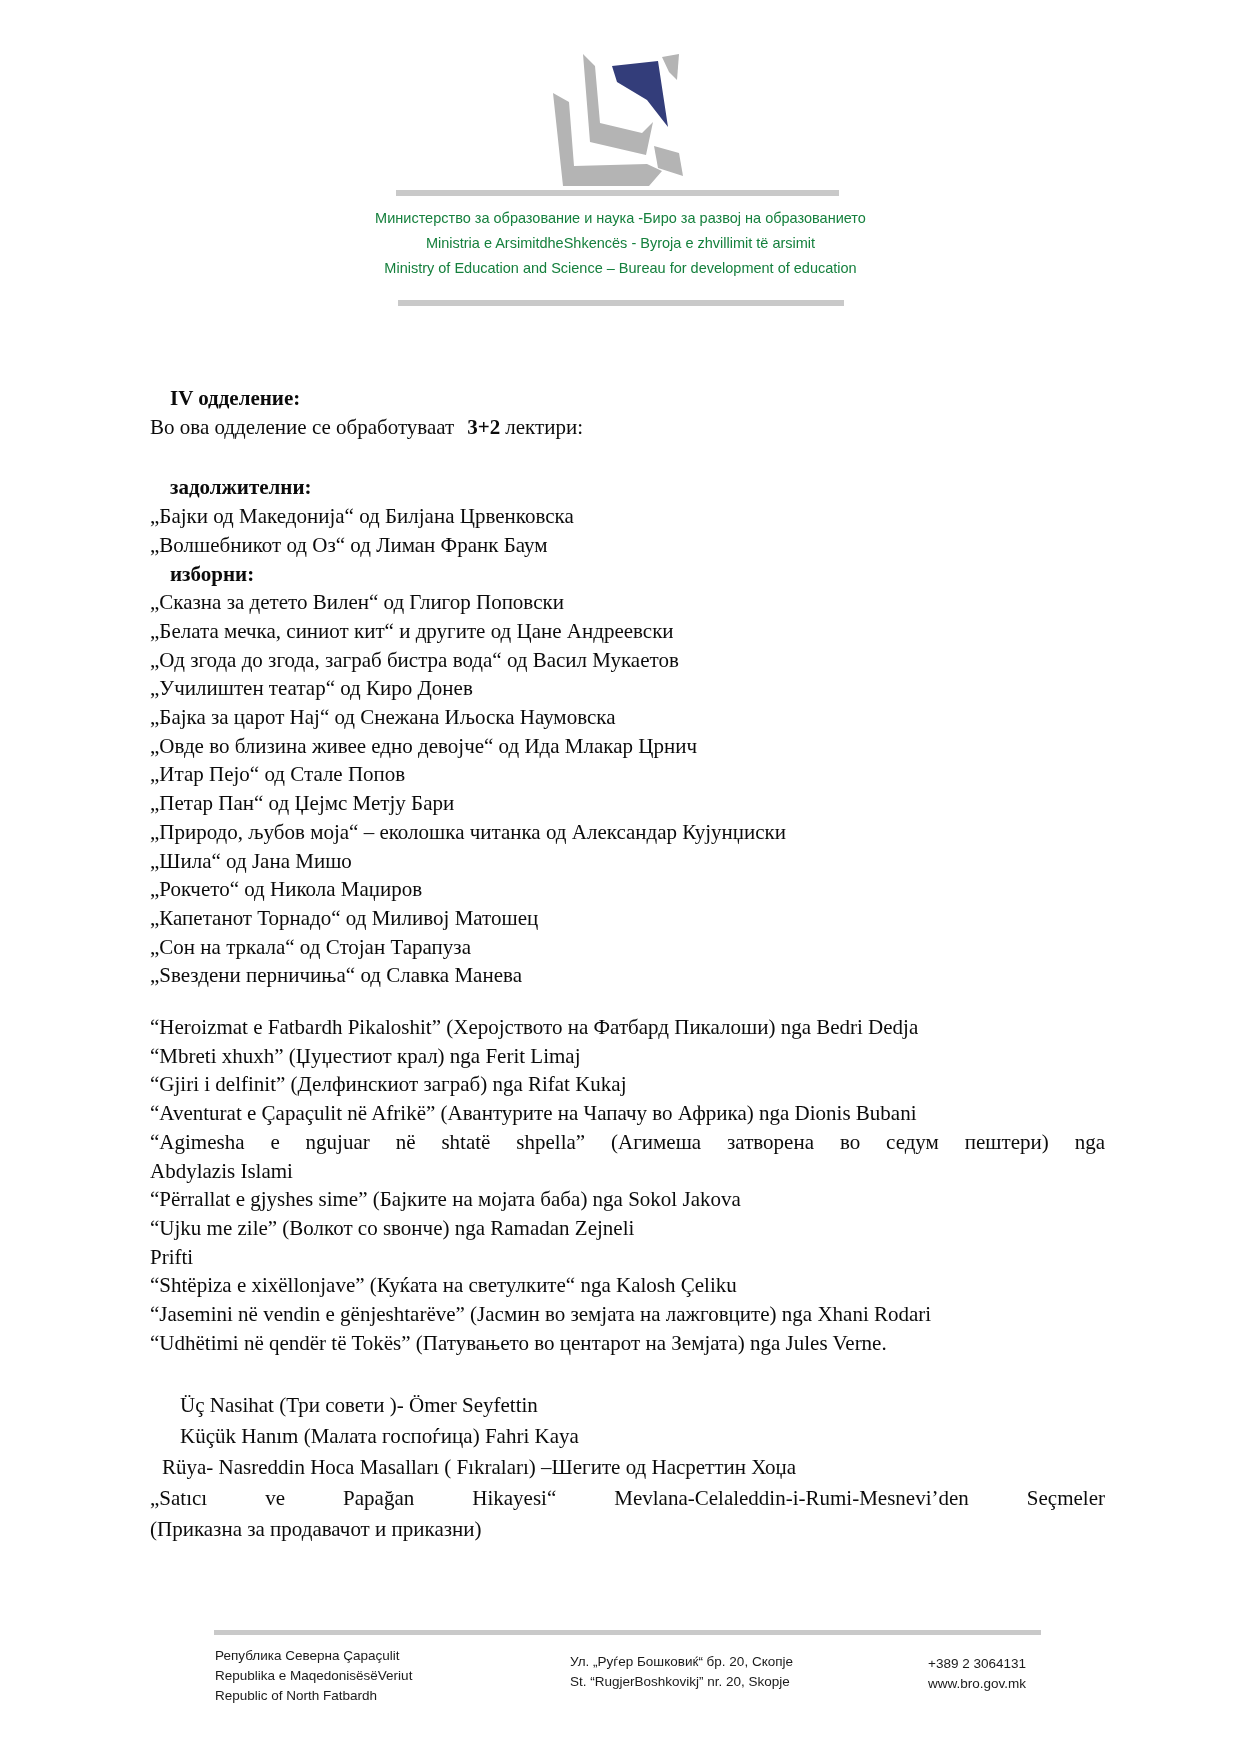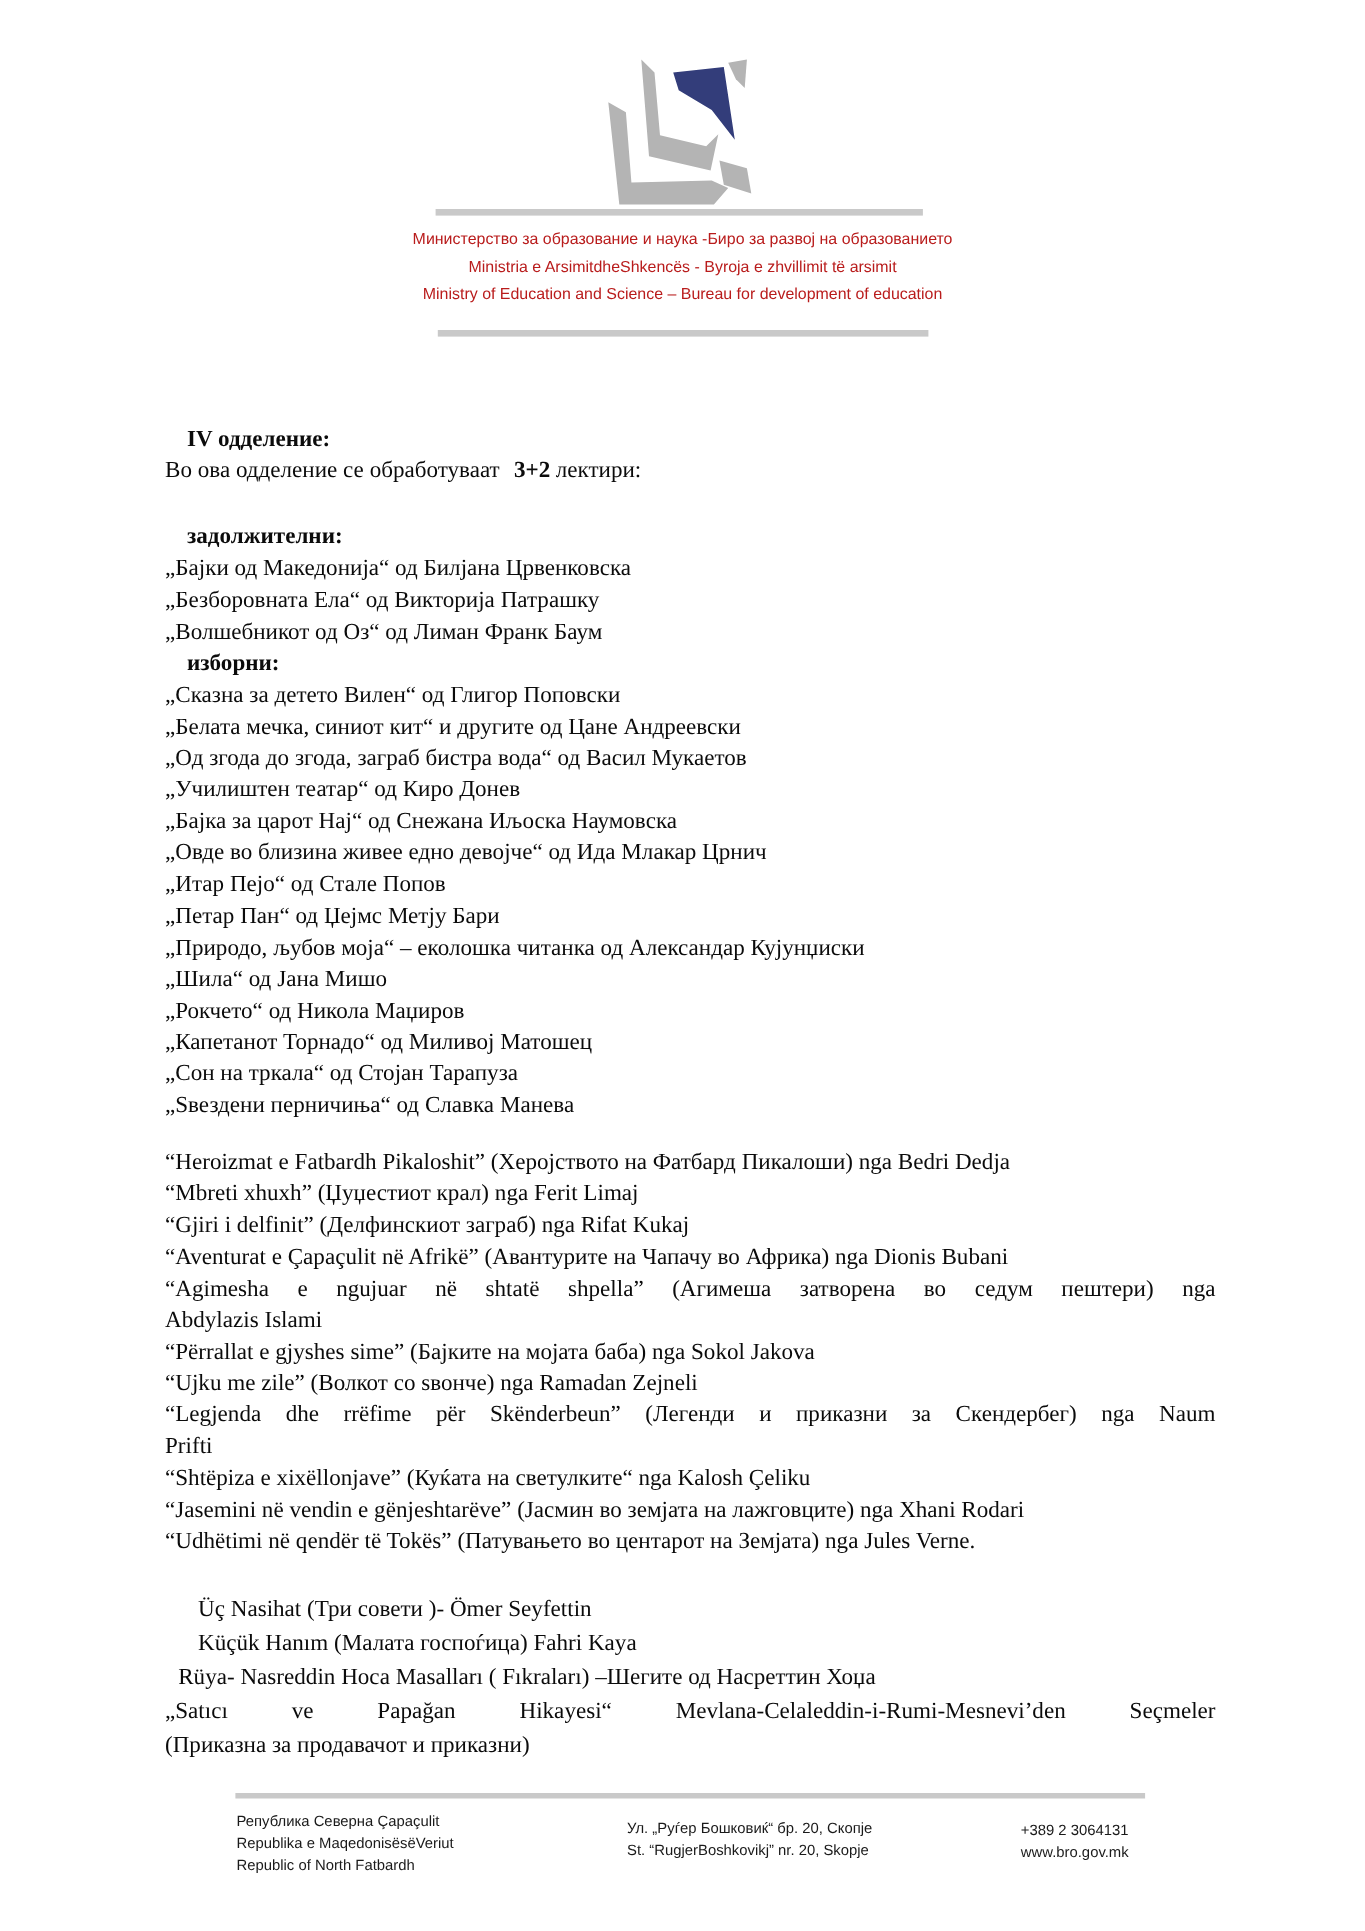--- a/index.html
+++ b/index.html
@@ -30,21 +30,21 @@
   .footer-rule { left: 214px; top: 1630px; width: 827px; height: 5px; background: #c9c9c9; position: absolute; }
 
   .header-text {
     position: absolute;
     left: 0; top: 206px;
     width: 1241px;
     text-align: center;
     font-family: "Liberation Sans", "DejaVu Sans", sans-serif;
     font-size: 14.5px;
     line-height: 25px;
-    color: #b91c1c;
+    color: #15803d;
   }
 
   
   .doc-body {
     position: absolute;
     left: 150px;
     top: 384px;
     width: 955px;
     font-size: 21px;
     line-height: 28.7px;
@@ -107,21 +107,20 @@
       <span>Во ова одделение се обработуваат</span><span class="count">3+2</span><span>лектири:</span>
     </div>
 
     <div class="spacer-32"></div>
 
     <div class="line bold">задолжителни:</div>
 
     <div>
 
     <div class="line">„Бајки од Македонија“ од Билјана Црвенковска</div>
-        <div class="line">„Безборовната Ела“ од Викторија Патрашку</div>
         <div class="line">„Волшебникот од Оз“ од Лиман Франк Баум</div>
       </div>
 
     <div class="line bold">изборни:</div>
 
     <div>
 
     <div class="line">„Сказна за детето Вилен“ од Глигор Поповски</div>
         <div class="line">„Белата мечка, синиот кит“ и другите од Цане Андреевски</div>
         <div class="line">„Од згода до згода, заграб бистра вода“ од Васил Мукаетов</div>
@@ -143,21 +142,20 @@
     <div>
 
     <div class="line">“Heroizmat e Fatbardh Pikaloshit” (Херојството на Фатбард Пикалоши) nga Bedri Dedja</div>
         <div class="line">“Mbreti xhuxh” (Џуџестиот крал) nga Ferit Limaj</div>
         <div class="line">“Gjiri i delfinit” (Делфинскиот заграб) nga Rifat Kukaj</div>
         <div class="line">“Aventurat e Çapaçulit në Afrikë” (Авантурите на Чапачу во Африка) nga Dionis Bubani</div>
         <div class="line justify">“Agimesha e ngujuar në shtatë shpella” (Агимеша затворена во седум пештери) nga</div>
         <div class="line">Abdylazis Islami</div>
         <div class="line">“Përrallat e gjyshes sime” (Бајките на мојата баба) nga Sokol Jakova</div>
         <div class="line">“Ujku me zile” (Волкот со ѕвонче) nga Ramadan Zejneli</div>
-        <div class="line justify">“Legjenda dhe rrëfime për Skënderbeun” (Легенди и приказни за Скендербег) nga Naum</div>
         <div class="line">Prifti</div>
         <div class="line">“Shtëpiza e xixëllonjave” (Куќата на светулките“ nga Kalosh Çeliku</div>
         <div class="line">“Jasemini në vendin e gënjeshtarëve” (Јасмин во земјата на лажговците) nga Xhani Rodari</div>
         <div class="line">“Udhëtimi në qendër të Tokës” (Патувањето во центарот на Земјата) nga Jules Verne.</div>
       </div>
 
     <div class="spacer-32"></div>
 
     <div class="turkish-block">
 

